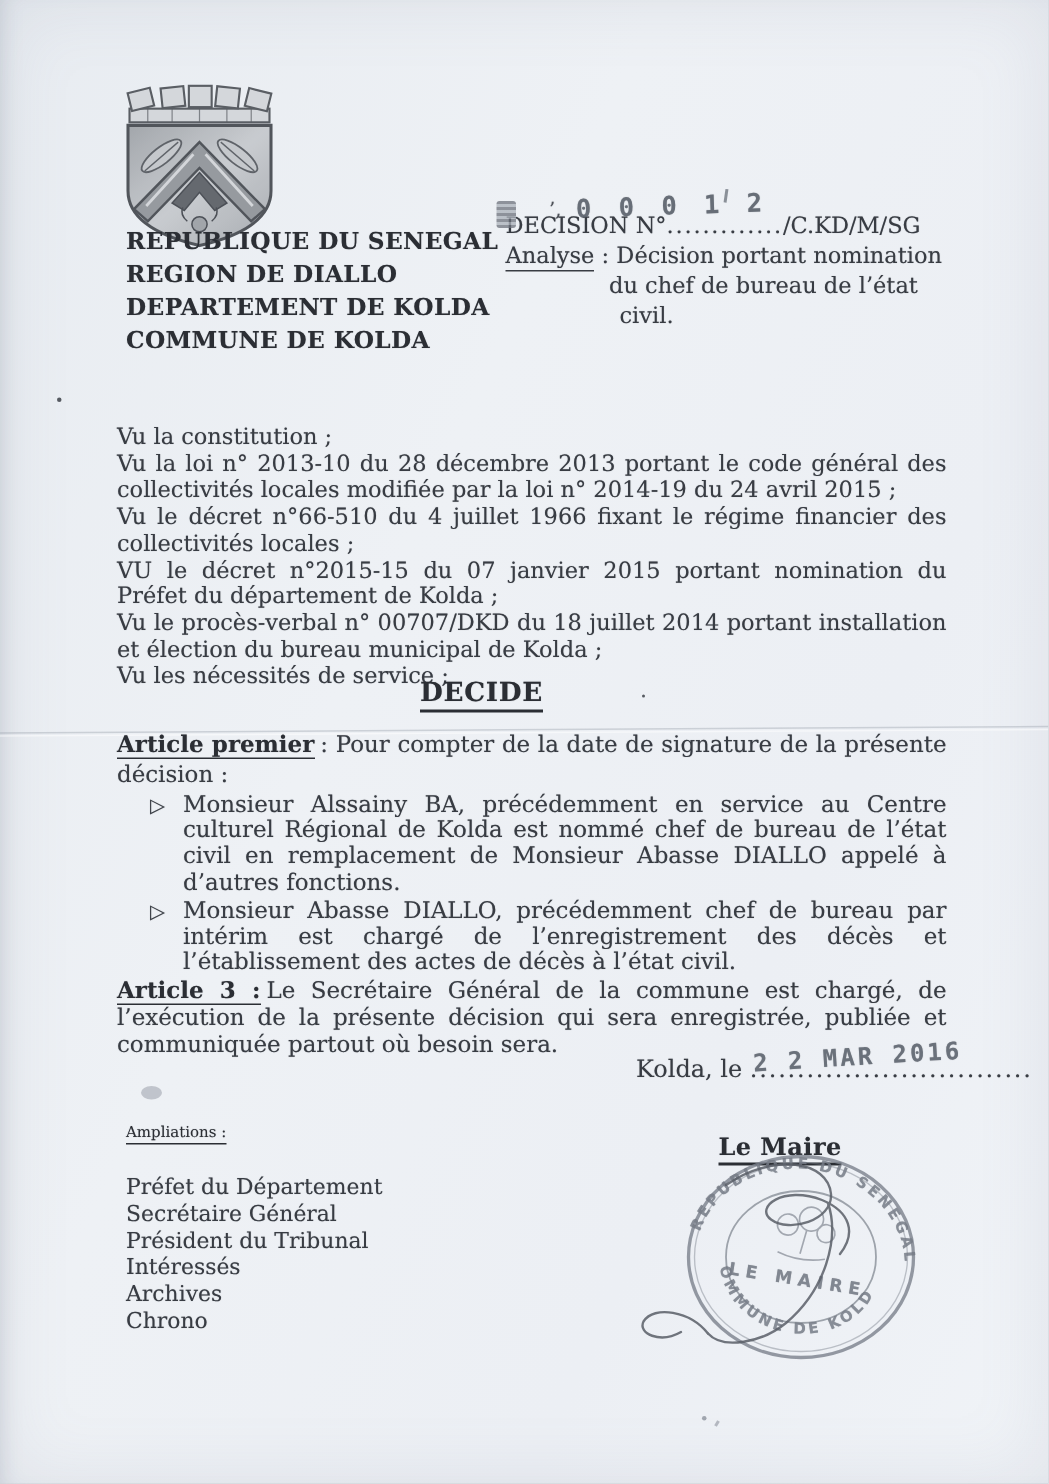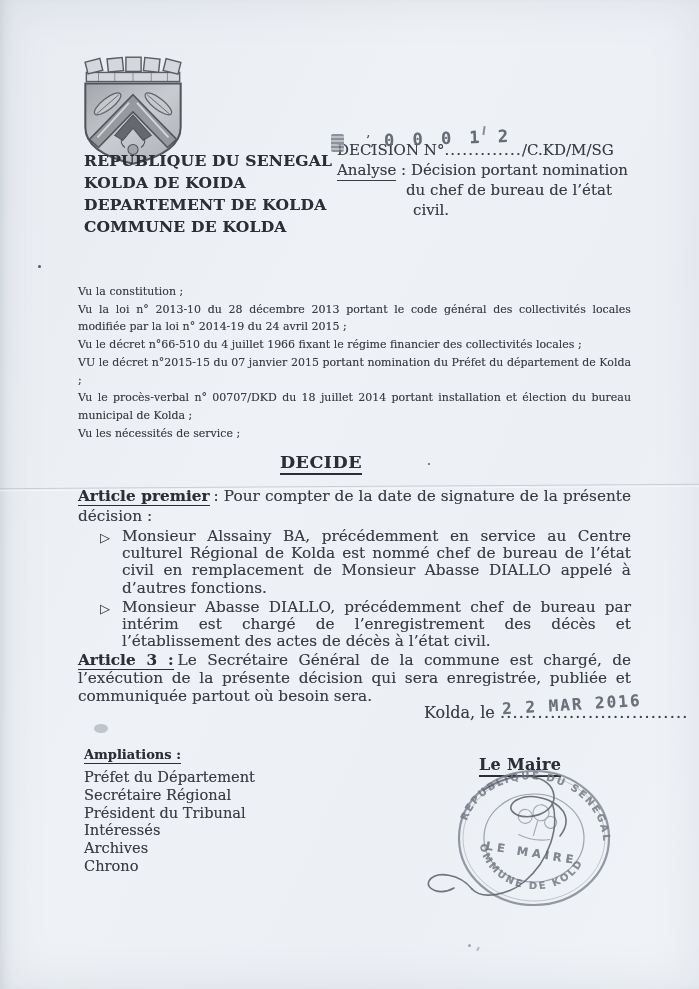--- a/index.html
+++ b/index.html
@@ -34,21 +34,21 @@
     background:repeating-linear-gradient(0deg,#6d727c 0 2px,#aab0b9 2px 4px);}
   .analyse-cont{padding-left:69px;}
   .analyse-cont2{padding-left:76px;}
 
   .doc-title{
     position:absolute;left:80px;top:245px;margin:0;
     font-size:17px;font-weight:700;color:#2b2e34;letter-spacing:.3px;white-space:pre;
     border-bottom:2px solid #2b2e34;padding-bottom:2px;
   }
 
-  .preamble{position:absolute;left:78px;top:283px;width:553px;font-size:11px;line-height:17.7px;}
+  .preamble{position:absolute;left:78px;top:283px;width:553px;font-size:15px;line-height:17.7px;}
   .preamble p{margin:0;text-align:justify;}
 
   .decide{
     position:absolute;left:0;top:452px;width:642px;margin:0;text-align:center;
     font-size:17.5px;font-weight:700;color:#2b2e34;letter-spacing:.5px;
   }
   .decide span{border-bottom:2px solid #2b2e34;padding-bottom:1px;}
 
   .articles{position:absolute;left:78px;top:487px;width:553px;font-size:15.3px;}
   .art1{margin:0;line-height:19.5px;text-align:justify;}
@@ -59,21 +59,21 @@
   .art3{margin:2px 0 0 0;line-height:17.8px;text-align:justify;}
 
   .dateline{position:absolute;left:424px;top:703px;font-size:16px;white-space:nowrap;}
   .date-stamp{
     position:absolute;left:78px;top:-8px;
     font-family:"DejaVu Sans Mono","Liberation Mono",monospace;font-weight:700;font-size:16px;
     color:rgba(98,104,115,.85);letter-spacing:2px;transform:rotate(-3.5deg);white-space:nowrap;
   }
 
   .ampliations{position:absolute;left:84px;top:745px;font-size:14.6px;}
-  .amp-title{font-weight:700;color:#2b2e34;font-size:13px;border-bottom:1.7px solid #2b2e34;display:inline-block;padding-bottom:1px;margin-bottom:4px;}
+  .amp-title{font-weight:400;color:#2b2e34;font-size:10px;border-bottom:1.7px solid #2b2e34;display:inline-block;padding-bottom:1px;margin-bottom:20px;}
   .amp-item{line-height:17.8px;}
 
   .maire-title{
     position:absolute;left:479px;top:755px;font-size:16px;font-weight:700;color:#2b2e34;
     border-bottom:2px solid #2b2e34;padding-bottom:1px;letter-spacing:.3px;
   }
   .seal{position:absolute;left:424px;top:760px;width:218px;height:168px;}
 
   
   .fold-line{position:absolute;left:0;top:486px;width:699px;height:1px;background:rgba(148,154,166,.38);transform:rotate(-.35deg);}
@@ -135,21 +135,21 @@
     <path d="M 70,58 L 88,78 L 80,83 L 70,71 L 60,83 L 52,78 Z" fill="#5a5e64" stroke="#3f434a" stroke-width="1"></path>
     <g stroke="#3f434a" fill="#9b9fa4" stroke-width="1">
       <circle cx="70" cy="92" r="5"></circle>
       <path d="M 62,90 Q 57,86 59,81" fill="none"></path>
       <path d="M 78,90 Q 83,86 81,81" fill="none"></path>
     </g>
   </svg>
 
   <div class="org-block">
     <div>REPUBLIQUE DU SENEGAL</div>
-    <div>KOLDA DE KOIDA</div>
+    <div>REGION DE DIALLO</div>
     <div>DEPARTEMENT DE KOLDA</div>
     <div>COMMUNE DE KOLDA</div>
   </div>
 
   <div class="ref-block">
     <div class="decision-line">
       <div class="ref-smudge"></div>
       <span>DECISION N°</span><span class="dots">.............</span><span>/C.KD/M/SG</span>
       <span class="number-stamp">0 0 0 1 2</span>
       <span class="stamp-tick"></span>
@@ -193,21 +193,21 @@
 
   <div class="dateline">
     <span>Kolda, le</span>
     <span class="dots">..............................</span>
     <span class="date-stamp">2 2 MAR 2016</span>
   </div>
 
   <div class="ampliations">
     <div class="amp-title">Ampliations :</div>
     <div class="amp-item">Préfet du Département</div>
-    <div class="amp-item">Secrétaire Régional</div>
+    <div class="amp-item">Secrétaire Général</div>
     <div class="amp-item">Président du Tribunal</div>
     <div class="amp-item">Intéressés</div>
     <div class="amp-item">Archives</div>
     <div class="amp-item">Chrono</div>
   </div>
 
   <div class="maire-title">Le Maire</div>
 
   <svg class="seal" viewBox="0 0 218 168">
     <g stroke="#7b818c" fill="none">

